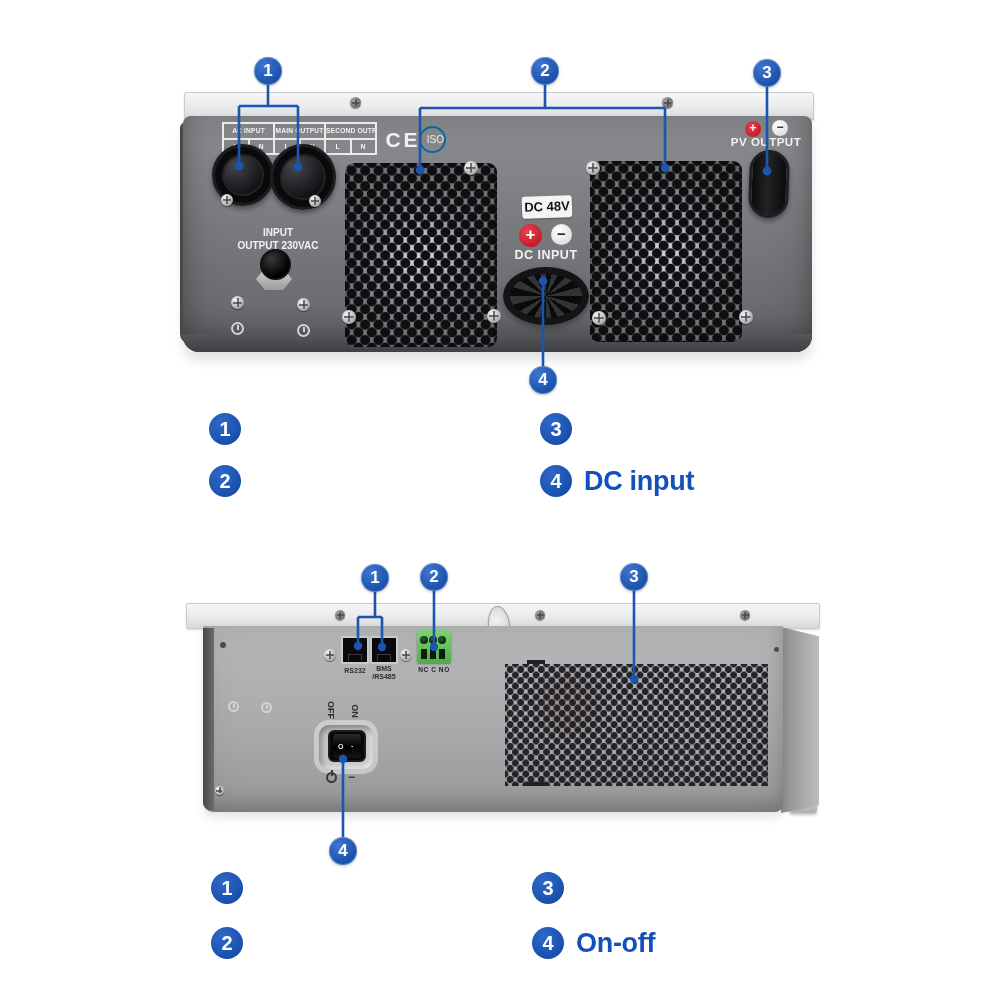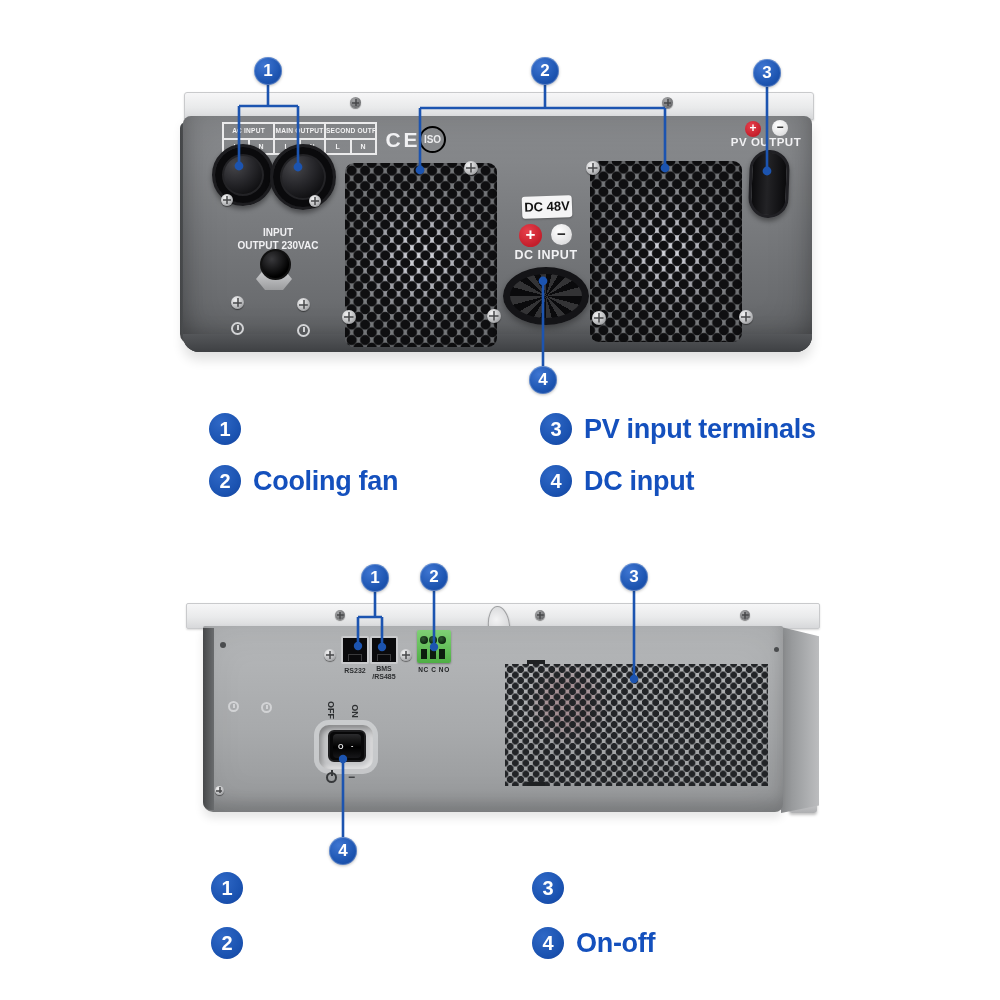--- a/index.html
+++ b/index.html
@@ -77,22 +77,22 @@
 
   .pw{position:absolute;width:11px;height:11px;border:2px solid #37393b;border-radius:50%;box-sizing:border-box;}
   .pw::before{content:"";position:absolute;left:50%;top:-4px;width:2px;height:6px;background:#37393b;transform:translateX(-50%);}
 
   
   .ptxt{position:absolute;color:#f1f1f3;font-weight:bold;text-align:center;}
   .act{position:absolute;display:grid;grid-template-columns:repeat(6,25.5px);border:1px solid #ebebec;}
   .act div{border:1px solid #ebebec;color:#f2f2f3;font-weight:bold;font-size:7px;line-height:13px;text-align:center;
            letter-spacing:.2px;white-space:nowrap;overflow:hidden;}
   .act .hd{grid-column:span 2;font-size:6.6px;line-height:14px;}
-  .iso{position:absolute;border:2px solid #000000;border-radius:50%;box-sizing:border-box;
-       color:#ebebed;font-weight:bold;text-align:center;}
+  .iso{position:absolute;border:2px solid #0369a1;border-radius:50%;box-sizing:border-box;
+       color:#ebebed;font-weight:normal;text-align:right;}
   .badge-dc{position:absolute;background:#f4f4f5;border-radius:3px;color:#111;font-weight:bold;text-align:center;transform:rotate(-2deg);box-shadow:0 1px 2px rgba(0,0,0,.3);}
   .pm{position:absolute;border-radius:50%;color:#fff;font-weight:bold;text-align:center;}
   .pm.red{background:radial-gradient(circle at 38% 32%,#e8404c,#c41e2b 70%);}
   .pm.wht{background:radial-gradient(circle at 38% 32%,#ffffff,#dededf 75%);color:#222;}
   .rot{position:absolute;display:inline-block;font-weight:bold;color:#2d2f31;text-align:center;transform:rotate(90deg);}
 
   
   .co{position:absolute;width:28px;height:28px;border-radius:50%;z-index:30;
       background:radial-gradient(circle at 36% 30%,#3f76d2,#1c54b0 62%,#15429a);
       color:#fff;font-weight:bold;font-size:17px;line-height:28px;text-align:center;
@@ -164,25 +164,23 @@
   <div class="pm red" style="left:745px;top:121px;width:16px;height:16px;font-size:12px;line-height:15px;">+</div>
   <div class="pm wht" style="left:772px;top:120px;width:16px;height:16px;font-size:12px;line-height:14px;">−</div>
   <div class="ptxt" style="left:716px;top:136px;width:100px;font-size:11.5px;letter-spacing:.5px;">PV OUTPUT</div>
   <div class="pvconn" style="left:749px;top:150px;width:40px;height:68px;"></div>
 
   <div class="lg" style="left:209px;top:413px;">
     <span class="bg">1</span>
   </div>
   <div class="lg" style="left:540px;top:413px;">
     <span class="bg">3</span>
-    <span class="lb">PV input terminals</span>
   </div>
   <div class="lg" style="left:209px;top:465px;">
     <span class="bg">2</span>
-    <span class="lb">Cooling fan</span>
   </div>
   <div class="lg" style="left:540px;top:465px;">
     <span class="bg">4</span>
     <span class="lb">DC input</span>
   </div>
 
   <div class="strip" style="left:186px;top:603px;width:632px;height:24px;border-radius:2px;"></div>
   <div class="scr dark" style="left:335px;top:610px;width:10px;height:10px;"></div>
   <div class="scr dark" style="left:535px;top:610px;width:10px;height:10px;"></div>
   <div class="scr dark" style="left:740px;top:610px;width:10px;height:10px;"></div>

